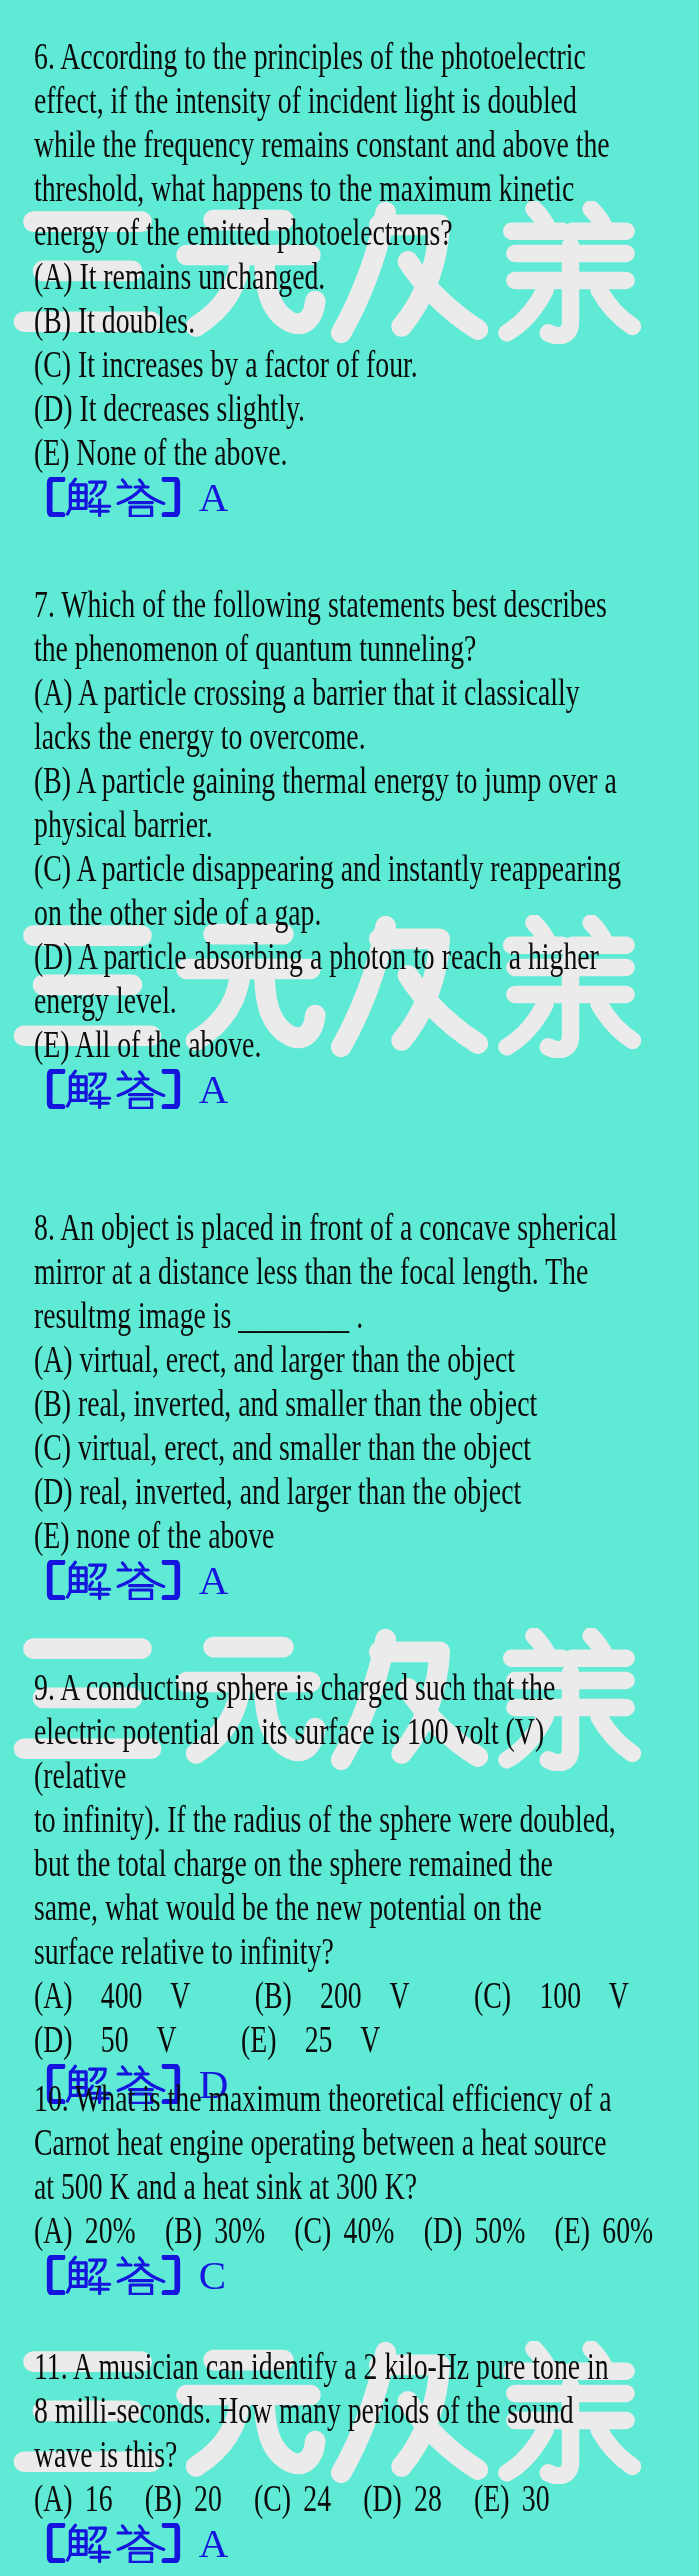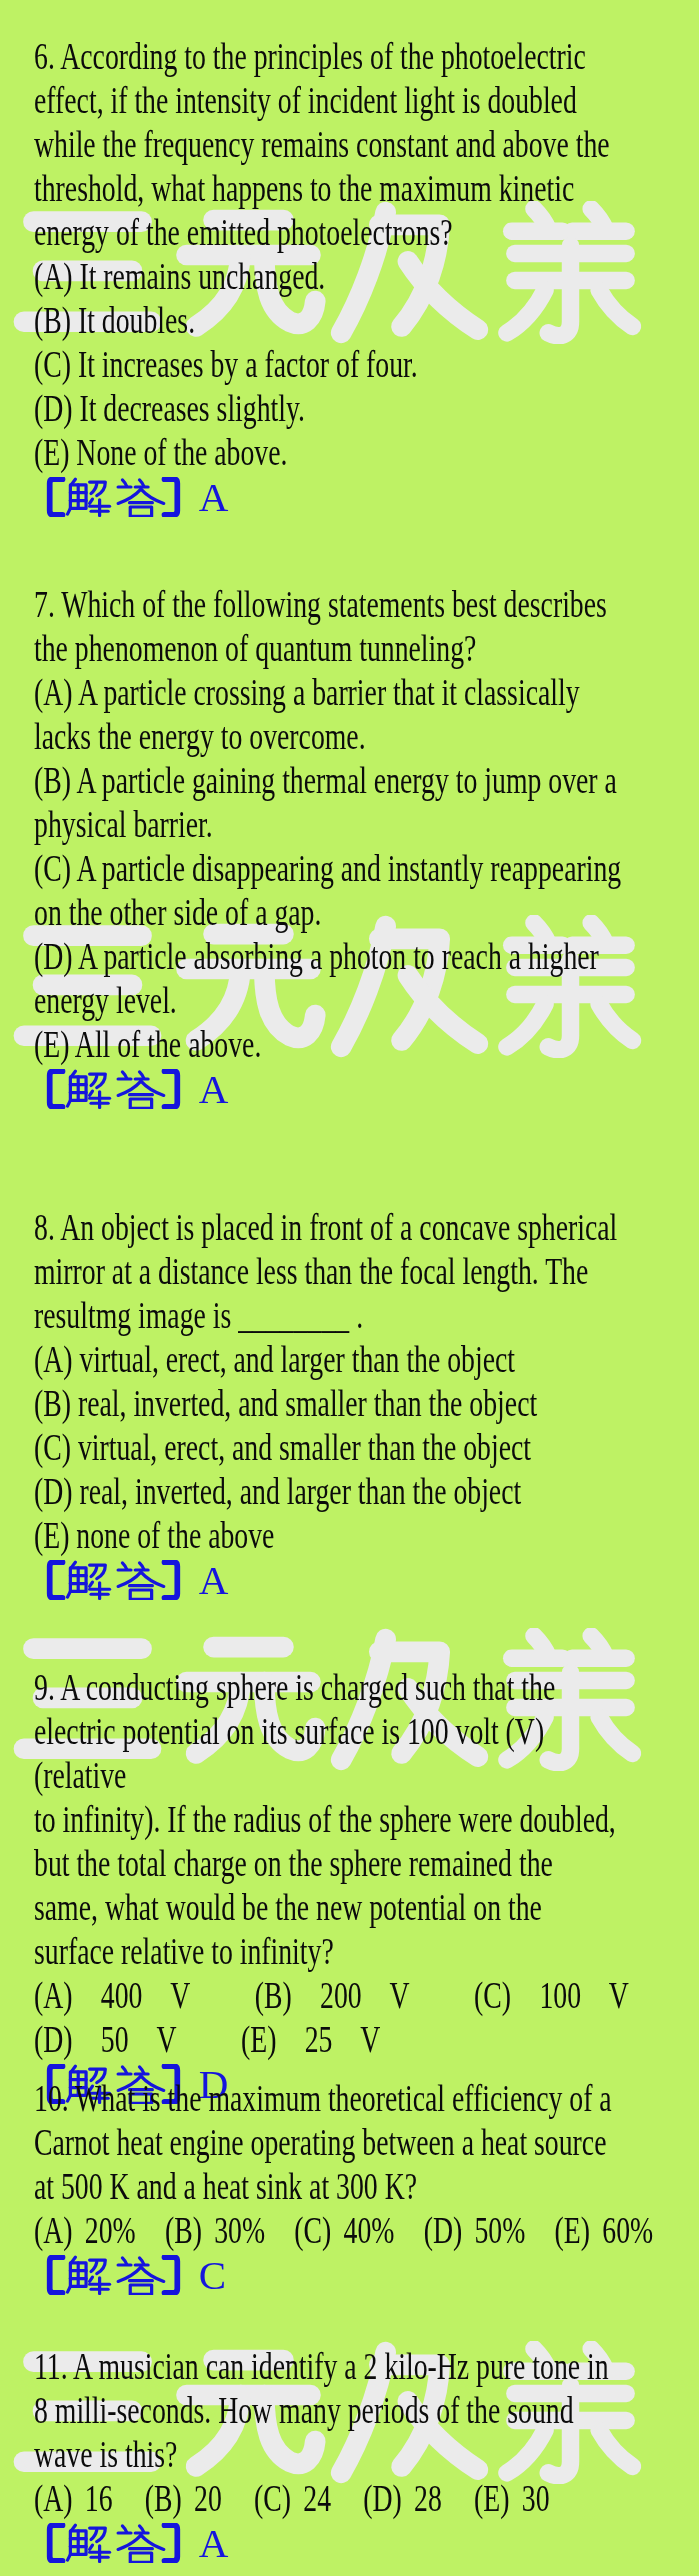--- a/index.html
+++ b/index.html
@@ -1,19 +1,19 @@
 <!DOCTYPE html>
 <html style="font-size:11.4px"><head>
 <meta charset="utf-8">
 <style>
   html,body{margin:0;padding:0;background:#ffffff;}
   .page{
     position:relative;
     width:699px;height:2576px;
-    background:#bef264;
+    background:#5eead4;
     overflow:hidden;
     font-family:"Liberation Serif","DejaVu Serif",serif;
     color:#0b0b0b;
   }
   
   .wm{
     position:absolute;left:7.1px;
     display:flex;
     color:#ebebeb;
     pointer-events:none;

